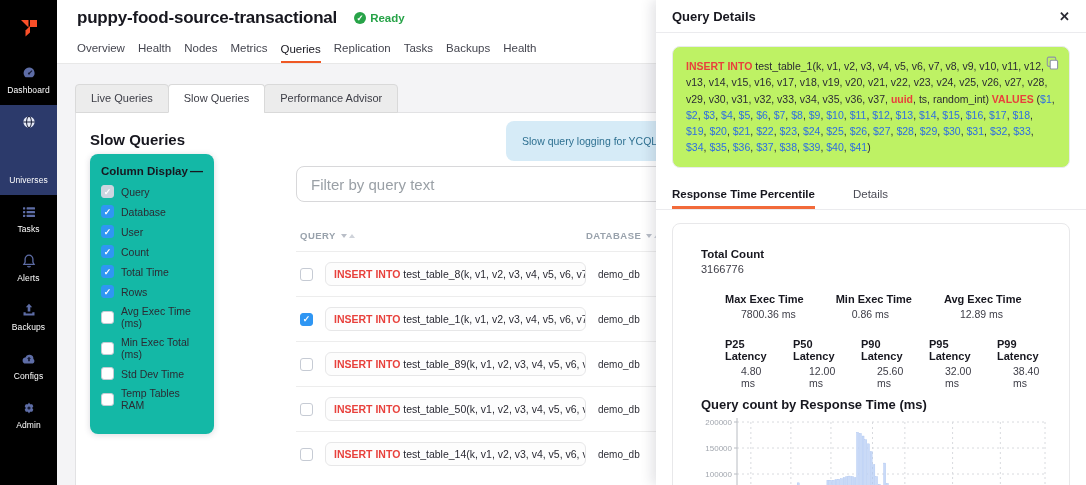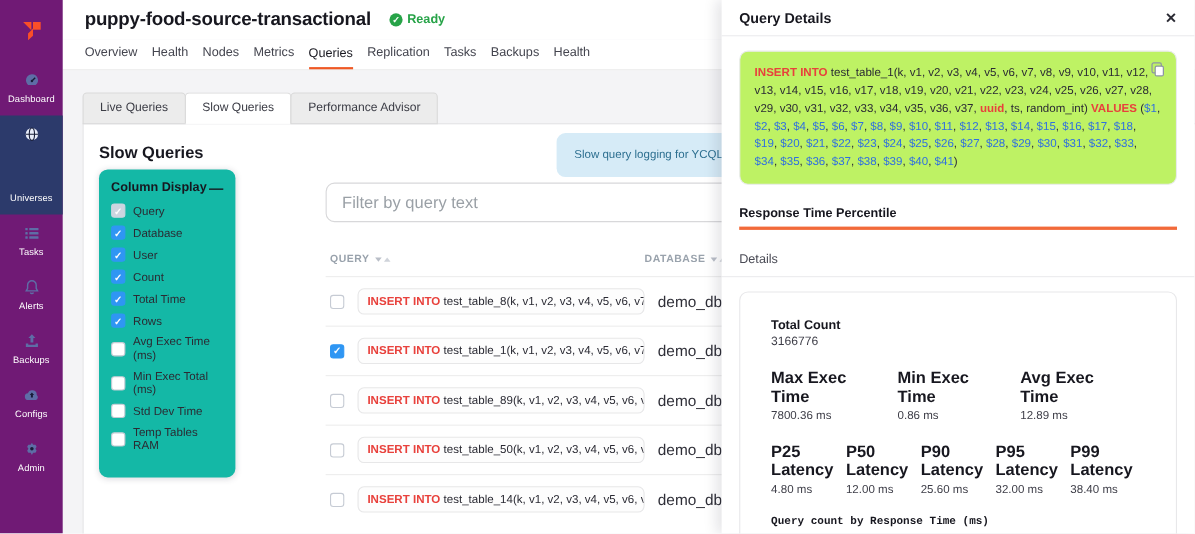--- a/index.html
+++ b/index.html
@@ -1,20 +1,20 @@
 <!DOCTYPE html>
 <html><head>
 <meta charset="utf-8">
 <style>
   * { box-sizing: border-box; margin: 0; padding: 0; }
   html,body { width:1086px; height:485px; overflow:hidden; }
   body { font-family:"Liberation Sans", sans-serif; background:#f4f4f6; position:relative; color:#23232b; }
 
   
-  .sidebar { position:absolute; left:0; top:0; width:57px; height:485px; background:#701a75; z-index:20; display:flex; flex-direction:column; align-items:stretch; }
+  .sidebar { position:absolute; left:0; top:0; width:57px; height:485px; background:#000000; z-index:20; display:flex; flex-direction:column; align-items:stretch; }
   .logo-box { height:56px; display:flex; align-items:center; justify-content:center; }
   .side-item { padding:9px 0 10px; display:flex; flex-direction:column; align-items:center; gap:4px; cursor:pointer; }
   .side-item.active { background:#2c3a6b;gap:45px; }
   .side-item .lbl { font-size:8.5px; color:#ffffff; letter-spacing:.1px; }
 
   
   .main { position:absolute; left:57px; top:0; width:1029px; height:485px; }
   .app-header { height:36px; background:#fff; display:flex; align-items:center; gap:17px; padding-left:20px; }
   .app-title { font-size:17px; font-weight:bold; letter-spacing:-.2px; color:#17171f; }
   .ready-badge { display:flex; align-items:center; gap:4px; }
@@ -57,46 +57,46 @@
   .tbl-head { display:flex; align-items:center; margin-top:28px; padding:0 0 10px 4px; }
   .th { font-size:9.5px; font-weight:bold; color:#99a2ac; letter-spacing:.5px; display:flex; align-items:center; }
   .th-query { flex:1; }
   .th-db { width:88px; }
   .sort-down { width:0; height:0; border-left:3px solid transparent; border-right:3px solid transparent; border-top:4px solid #b9bec7; display:inline-block; margin-left:5px; }
   .sort-up { width:0; height:0; border-left:3px solid transparent; border-right:3px solid transparent; border-bottom:4px solid #cfd3da; display:inline-block; margin-left:2px; }
 
   .tbl-row { display:flex; align-items:center; height:45px; border-top:1px solid #ededed; padding-left:4px; cursor:pointer; }
   .q-chip { flex:1; margin:0 12px; border:1px solid #e7e7e8; background:#fdfdfd; border-radius:6px; padding:5px 8px; font-size:10.5px; white-space:nowrap; overflow:hidden; color:#2a2a33; }
   .kw { color:#e8413c; font-weight:bold; }
-  .db-val { width:76px; font-size:14px; color:#2f2f38; }
+  .db-val { width:76px; font-size:10px; color:#2f2f38; }
 
   
   .details-panel { position:absolute; left:656px; top:0; width:430px; height:485px; background:#fff; z-index:10; box-shadow:-4px 0 12px rgba(20,20,40,.12); }
   .qd-header { display:flex; justify-content:space-between; align-items:center; padding:9px 16px 8px; }
   .qd-title { font-size:13px; font-weight:bold; color:#17171f; }
   .qd-close { font-size:13px; font-weight:bold; color:#2a2a33; cursor:pointer; }
   .qd-divider { border-top:1px solid #ebebee; }
 
   .sql-box { margin:13px 16px; background:#bef264; border:1px solid #e9eaec; border-radius:8px; padding:11px 14px 11px 13px; position:relative; font-size:10.5px; line-height:1.55; color:#2a2a33; }
   .sql-box .param { color:#2f6fe0; }
   .copy-btn { position:absolute; top:9px; right:10px; cursor:pointer; }
 
-  .qd-tabs { display:flex; gap:16px; padding:2px 16px 0; border-bottom:1px solid #ebebee;flex-direction:column; }
+  .qd-tabs { display:flex; gap:38px; padding:2px 16px 0; border-bottom:1px solid #ebebee; }
   .qd-tab { font-size:11.5px; color:#4a4b55; padding:5px 0 9px; cursor:pointer; }
   .qd-tab.active { color:#17171f; font-weight:bold; border-bottom:3px solid #f26a3a; padding-bottom:6px; }
 
   .stat-card { margin:13px 16px; border:1px solid #e8e8ea; border-radius:8px; padding:24px 28px 10px; height:300px; }
   .stat-label { font-size:11.5px; font-weight:bold; color:#17171f; }
   .stat-value { font-size:11px; color:#3d3d47; margin-top:3px; }
   .stat-row { display:flex; margin-top:18px; }
-  .stat-col .stat-label { font-size:15px; }
-  .stat-col .stat-value { font-size:10.5px; }
+  .stat-col .stat-label { font-size:11px;margin-left:24px; }
+  .stat-col .stat-value { font-size:10.5px;margin-left:40px; }
   .exec-col { min-width:69px; margin-right:8px; }
   .lat-col { min-width:60px; margin-right:2px; }
-  .chart-title { font-size:10px; font-weight:bold; color:#17171f; margin-top:18px;font-family:Liberation Mono, monospace; }
+  .chart-title { font-size:13px; font-weight:bold; color:#17171f; margin-top:8px; }
   .chart-wrap { margin-top:4px; }
 </style>
 </head>
 <body>
 
 <div class="sidebar">
   <div class="logo-box">
     <svg width="24" height="24" viewBox="0 0 24 24">
       <polygon points="4,4 11.5,4 11.5,11.5" fill="#fa4f28"></polygon>
       <rect x="13" y="4" width="7" height="7" fill="#fa4f28"></rect>

